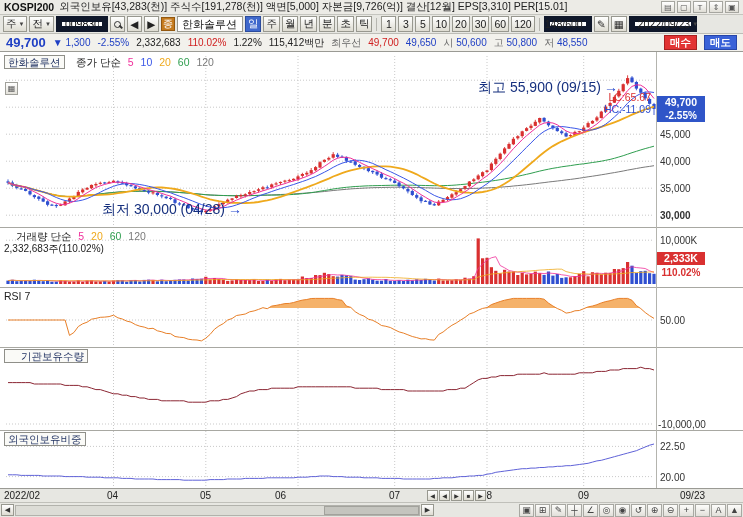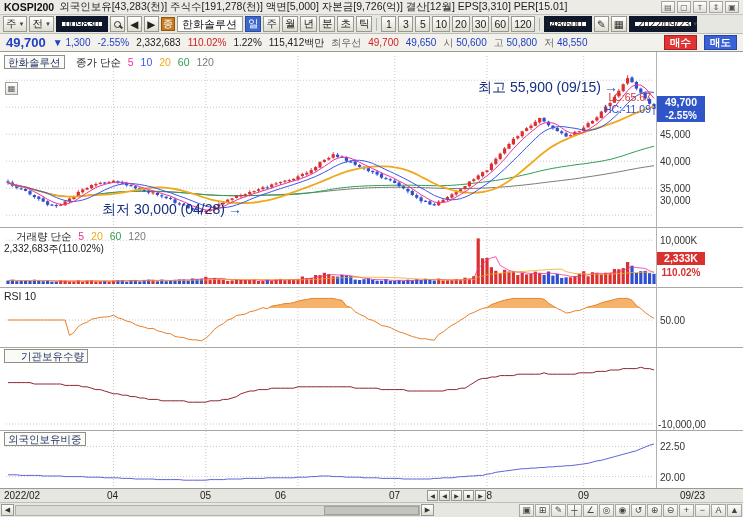--- a/index.html
+++ b/index.html
@@ -639,39 +639,39 @@
     <span class="lchc">
       <span style="display: block; color: rgb(217, 48, 48);">LC:65.67</span>
       <span style="display: block; color: rgb(47, 79, 208);">HC:-11.09</span>
     </span>
     <span class="note" style="left:478px;top:27px;"><span>최고 55,900 (09/15)</span><span class="arr">→</span></span>
     <span class="note" style="left:102px;top:149px;"><span>최저 30,000 (04/28)</span><span class="arr">→</span></span>
 
     <span class="tick" style="top:77px;">45,000</span>
     <span class="tick" style="top:104px;">40,000</span>
     <span class="tick" style="top:131px;">35,000</span>
-    <span class="tick" style="top:143px;">30,000</span>
+    <span class="tick" style="top:158px;font-weight:bold;">30,000</span>
     <div class="marker pricebox" style="background:#2f55c8;">
       <div>49,700</div>
       <div style="font-size:10px;">-2.55%</div>
     </div>
 
     <span class="legend" style="left:4px;top:178px;">
       <span style="margin-left:12px;">거래량 단순</span>
       <span style="color: rgb(240, 48, 155);">5</span>
       <span style="color: rgb(239, 169, 28);">20</span>
       <span style="color: rgb(47, 158, 79);">60</span>
       <span style="color: rgb(122, 122, 122);">120</span>
     </span>
     <span class="legend" style="left:4px;top:190px;font-size:10px;">2,332,683주(110.02%)</span>
     <span class="tick" style="top:183px;">10,000K</span>
     <div class="marker volbox" style="background:#d93030;">2,333K</div>
     <div class="volpct" style="color: rgb(217, 48, 48);">110.02%</div>
 
-    <span class="legend" style="left:4px;top:238px;">RSI 10</span>
+    <span class="legend" style="left:4px;top:238px;">RSI 7</span>
     <span class="tick" style="top:263px;">50.00</span>
 
     <span class="chip" style="left:4px;top:297px;padding-left:16px;">기관보유수량</span>
     <span class="tick" style="top:367px;left:658px;">-10,000,00</span>
 
     <span class="chip" style="left:4px;top:380px;">외국인보유비중</span>
     <span class="tick" style="top:389px;">22.50</span>
     <span class="tick" style="top:420px;">20.00</span>
   </div>
 

